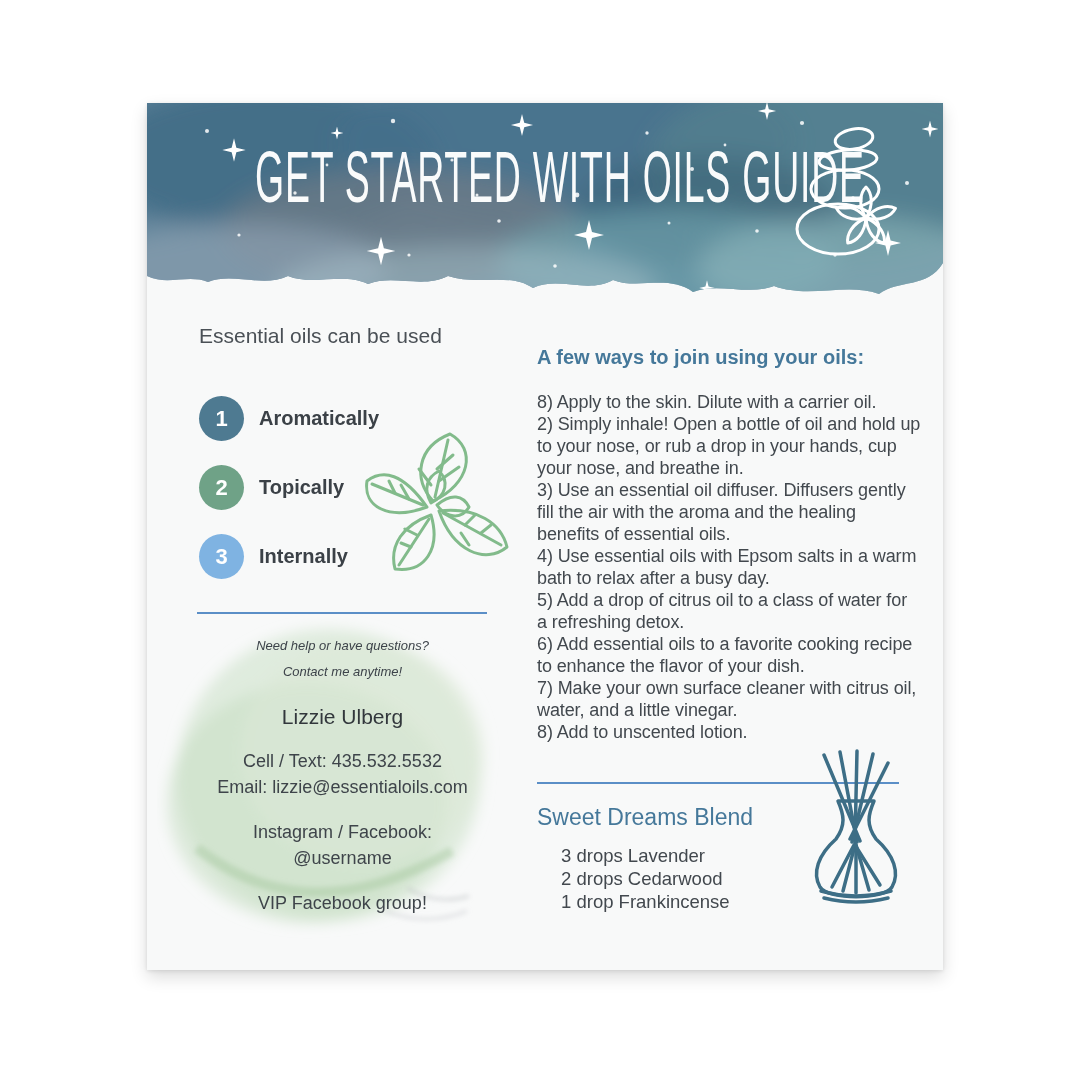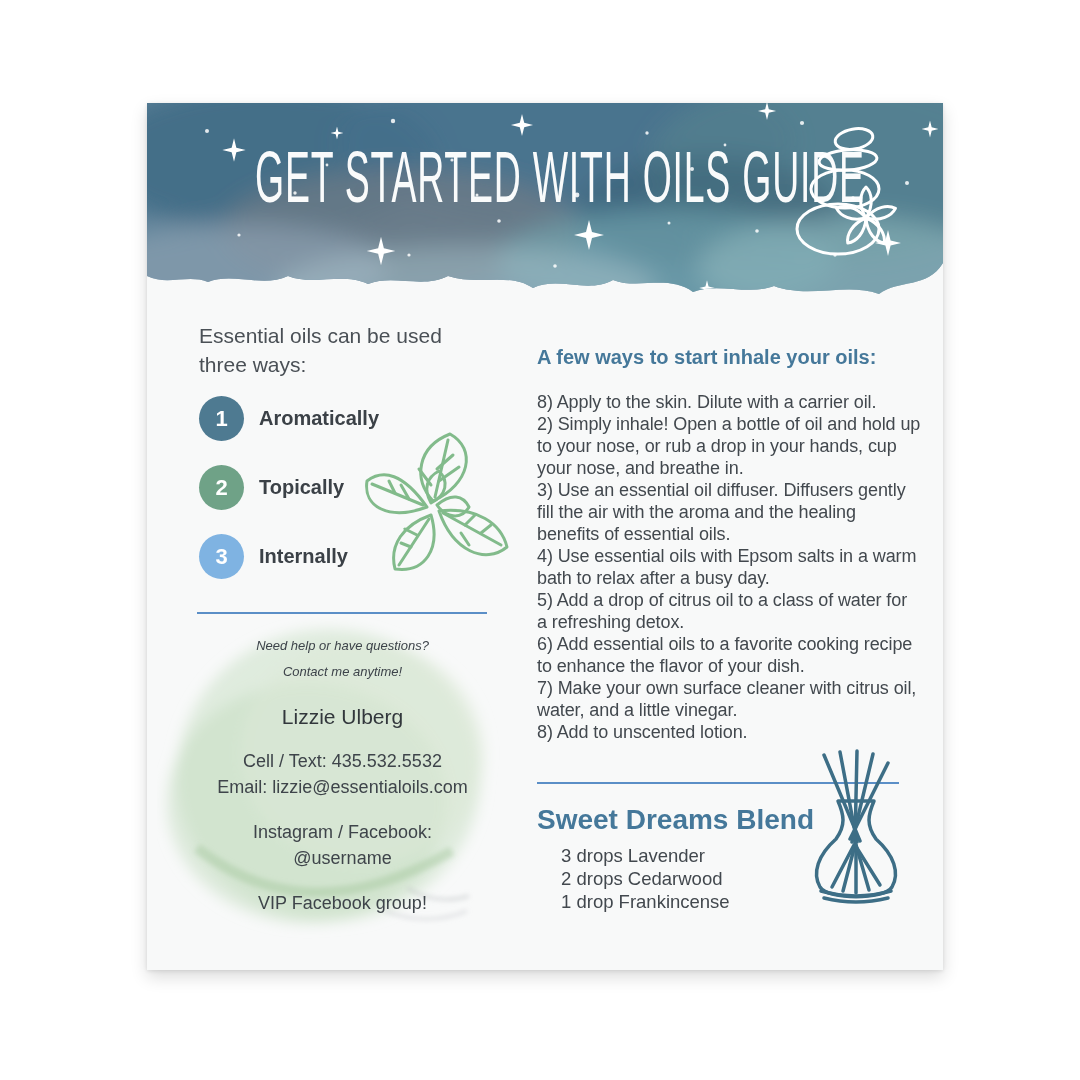--- a/index.html
+++ b/index.html
@@ -55,21 +55,21 @@
     font-size:20px;font-weight:bold;color:#45789a;
   }
   .tips{
     position:absolute;left:390px;top:288px;width:384px;
     font-size:18px;line-height:22px;color:#42484e;letter-spacing:-0.1px;
   }
   .tips p{margin:0;}
   .divider-right{left:390px;top:679px;width:362px;}
   .blend-heading{
     position:absolute;left:390px;top:701px;
-    font-size:28px;font-weight:bold;color:#45789a;
+    font-size:23px;font-weight:normal;color:#45789a;
   }
   .blend{
     position:absolute;left:390px;top:741px;
     font-size:18.5px;line-height:23px;color:#42484e;margin-left:24px;
   }
   .diffuser-icon{position:absolute;left:663px;top:646px;z-index:2;}
 </style>
 </head>
 <body>
 
@@ -161,21 +161,20 @@
         <path d="M0,0 C-8,-13 -6,-25 0,-31 C6,-25 8,-13 0,0 Z" transform="rotate(144)"></path>
         <path d="M0,0 C-8,-13 -6,-25 0,-31 C6,-25 8,-13 0,0 Z" transform="rotate(216)"></path>
         <path d="M0,0 C-8,-13 -6,-25 0,-31 C6,-25 8,-13 0,0 Z" transform="rotate(288)"></path>
         <circle cx="0" cy="0" r="2.2" fill="#ffffff" stroke="none"></circle>
       </g>
     </svg>
   </div>
 
   <div class="intro">
     <div>Essential oils can be used</div>
-    <div>three ways:</div>
   </div>
 
   <div class="methods">
     <div class="method">
       <div class="method-circle m1">1</div>
       <div class="method-label">Aromatically</div>
     </div>
     <div class="method">
       <div class="method-circle m2">2</div>
       <div class="method-label">Topically</div>
@@ -249,21 +248,21 @@
     </div>
     <div class="contact-group">
       <div>Instagram / Facebook:</div>
       <div>@username</div>
     </div>
     <div class="contact-group">
       <div>VIP Facebook group!</div>
     </div>
   </div>
 
-  <div class="tips-heading">A few ways to start inhale your oils:</div>
+  <div class="tips-heading">A few ways to join using your oils:</div>
 
   <div class="tips">
     <p>8) Apply to the skin. Dilute with a carrier oil.</p>
     <p>2) Simply inhale! Open a bottle of oil and hold up to your nose, or rub a drop in your hands, cup your nose, and breathe in.</p>
     <p>3) Use an essential oil diffuser. Diffusers gently fill the air with the aroma and the healing benefits of essential oils.</p>
     <p>4) Use essential oils with Epsom salts in a warm bath to relax after a busy day.</p>
     <p>5) Add a drop of citrus oil to a class of water for a refreshing detox.</p>
     <p>6) Add essential oils to a favorite cooking recipe to enhance the flavor of your dish.</p>
     <p>7) Make your own surface cleaner with citrus oil, water, and a little vinegar.</p>
     <p>8) Add to unscented lotion.</p>

